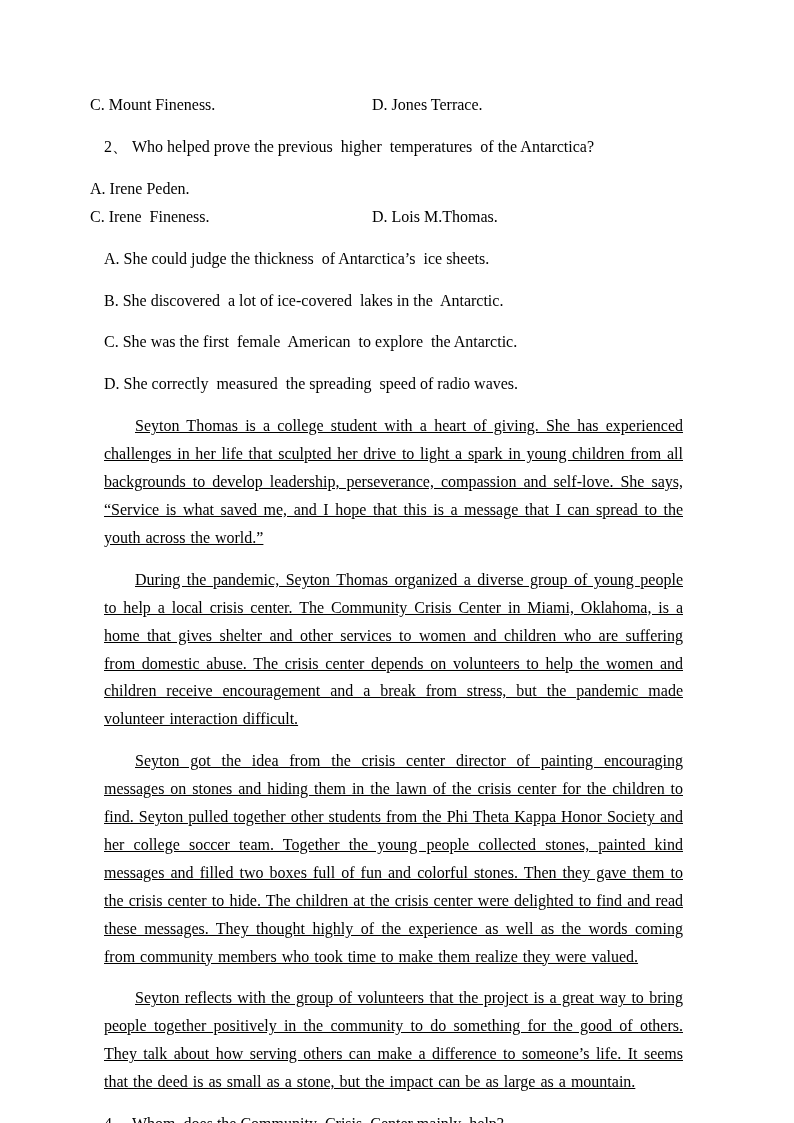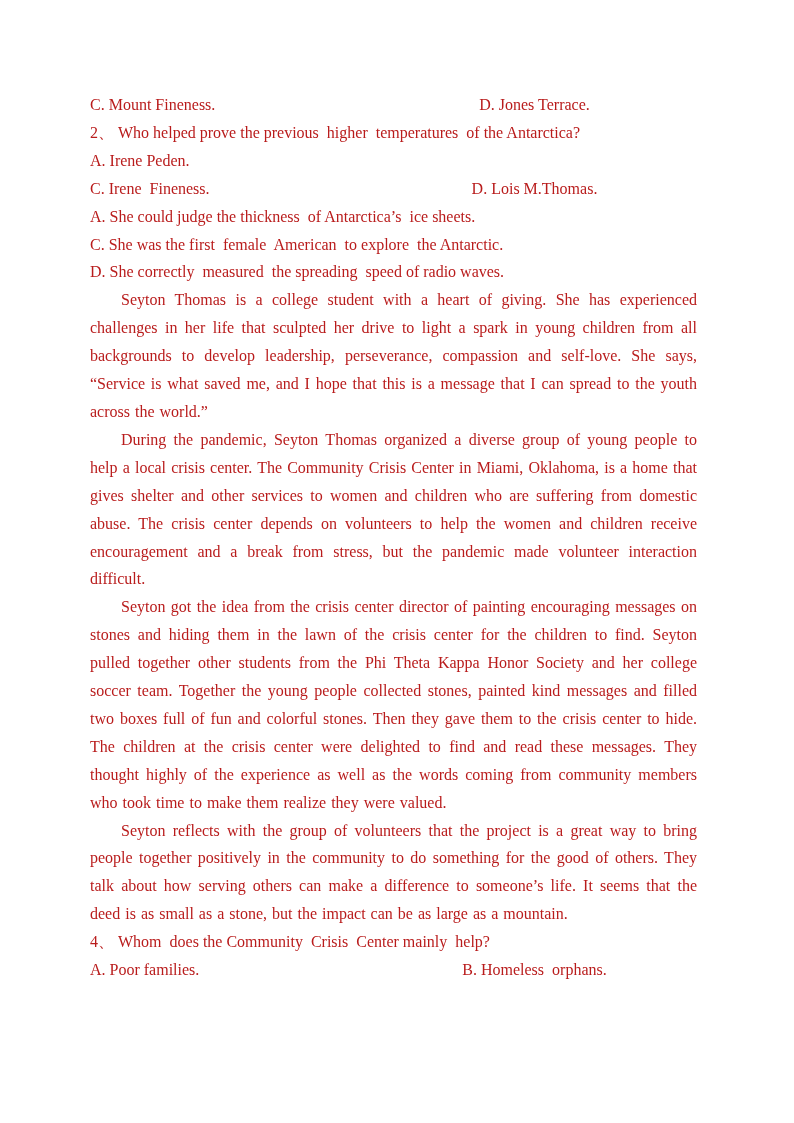--- a/index.html
+++ b/index.html
@@ -15,45 +15,45 @@
   .page {
     position: relative;
     width: 794px;
     height: 1123px;
     background: #ffffff;
     box-sizing: border-box;
     padding: 91px 97px 0 90px;
     font-family: "Liberation Serif", "DejaVu Serif", serif;
     font-size: 16px;
     line-height: 27.9px;
-    color: #b91c1c;
+    color: #000000;
   }
   .line, .para {
-    margin: 0;
+    margin: 14px;
     padding: 0;
   }
   .line {
     white-space: pre-wrap;
   }
   .opt-row {
     display: flex;
     white-space: pre-wrap;
   }
   .opt-row .opt-left {
     flex: 0 0 282px;
     width: 282px;
   }
   .opt-row .opt-right {
     flex: 1 1 auto;
-    text-align: center;
   }
   .para {
     text-align: justify;
     text-indent: 31px;
     word-spacing: 1px;
+    text-decoration: underline;
   }
 </style>
 </head>
 <body>
 
 <div class="page">
 
   <div class="opt-row">
     <span class="opt-left">C. Mount Fineness.</span>
     <span class="opt-right">D. Jones Terrace.</span>
@@ -63,20 +63,21 @@
 
   <div class="opt-row">
     <span class="opt-left">A. Irene Peden.</span>
   </div>
   <div class="opt-row">
     <span class="opt-left">C. Irene  Fineness.</span>
     <span class="opt-right">D. Lois M.Thomas.</span>
   </div>
 
   <p class="line">A. She could judge the thickness  of Antarctica’s  ice sheets.</p>
+  <p class="line">B. She discovered  a lot of ice-covered  lakes in the  Antarctic.</p>
   <p class="line">C. She was the first  female  American  to explore  the Antarctic.</p>
   <p class="line">D. She correctly  measured  the spreading  speed of radio waves.</p>
 
   <p class="para">Seyton Thomas is a college student with a heart of giving.  She has experienced challenges in her life that sculpted her drive to light a spark in young children from all backgrounds to develop leadership, perseverance, compassion and self-love.  She says, “Service is what saved me, and I hope that this is a message that I can spread to the youth across the world.”</p>
   <p class="para">During the pandemic, Seyton Thomas organized a diverse group of young people to help a local crisis center. The Community Crisis Center in Miami, Oklahoma, is a home that gives shelter and other services to women and children who are suffering from domestic abuse. The crisis center depends on volunteers to help the women and children receive encouragement and a break from stress, but the pandemic made volunteer interaction difficult.</p>
   <p class="para">Seyton got the idea from the crisis center director of painting encouraging messages on stones and hiding them in the lawn of the crisis center for the children to find. Seyton pulled together other students from the Phi Theta Kappa Honor Society and her college soccer team. Together the young people collected stones, painted kind messages and filled two boxes full of fun and colorful stones. Then they gave them to the crisis center to hide. The children at the crisis center were delighted to find and read these messages. They thought highly of the experience as well as the words coming from community members who took time to make them realize they were valued.</p>
   <p class="para">Seyton reflects with the group of volunteers that the project is a great way to bring people together positively in the community to do something for the good of others. They talk about how serving others can make a difference to someone’s life. It seems that the deed is as small as a stone, but the impact can be as large as a mountain.</p>
 
   <p class="line">4、 Whom  does the Community  Crisis  Center mainly  help?</p>
 

